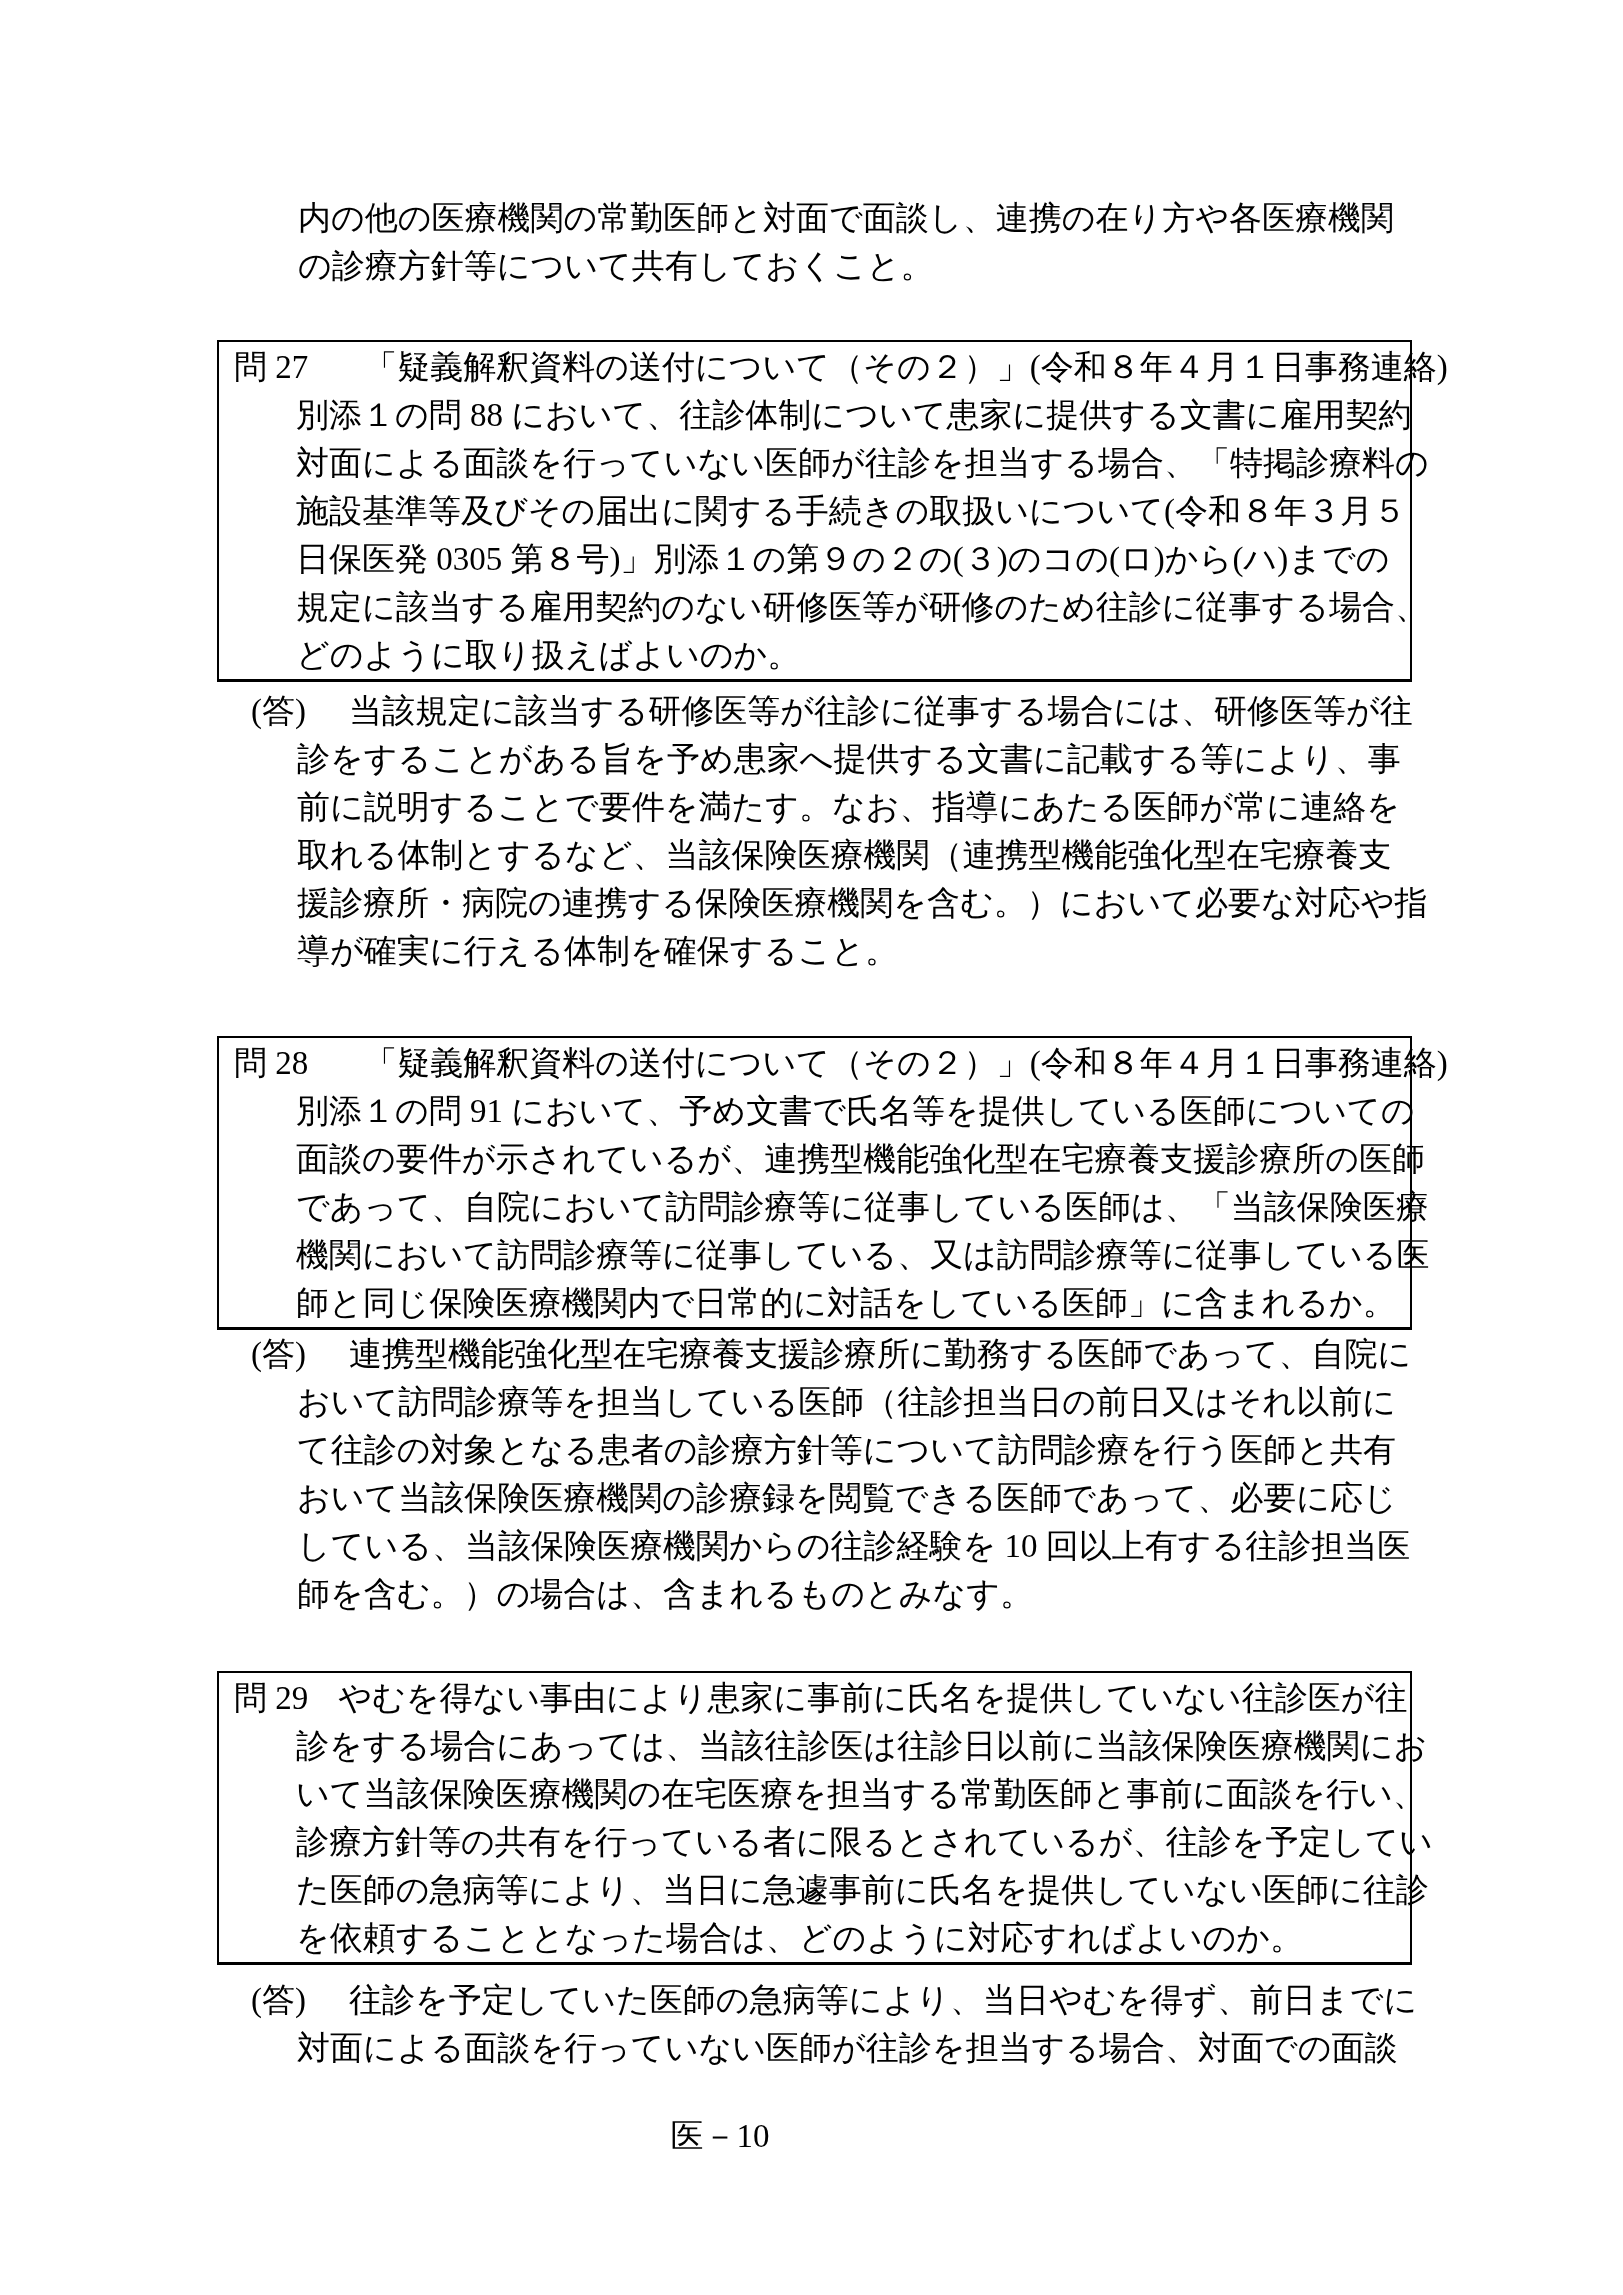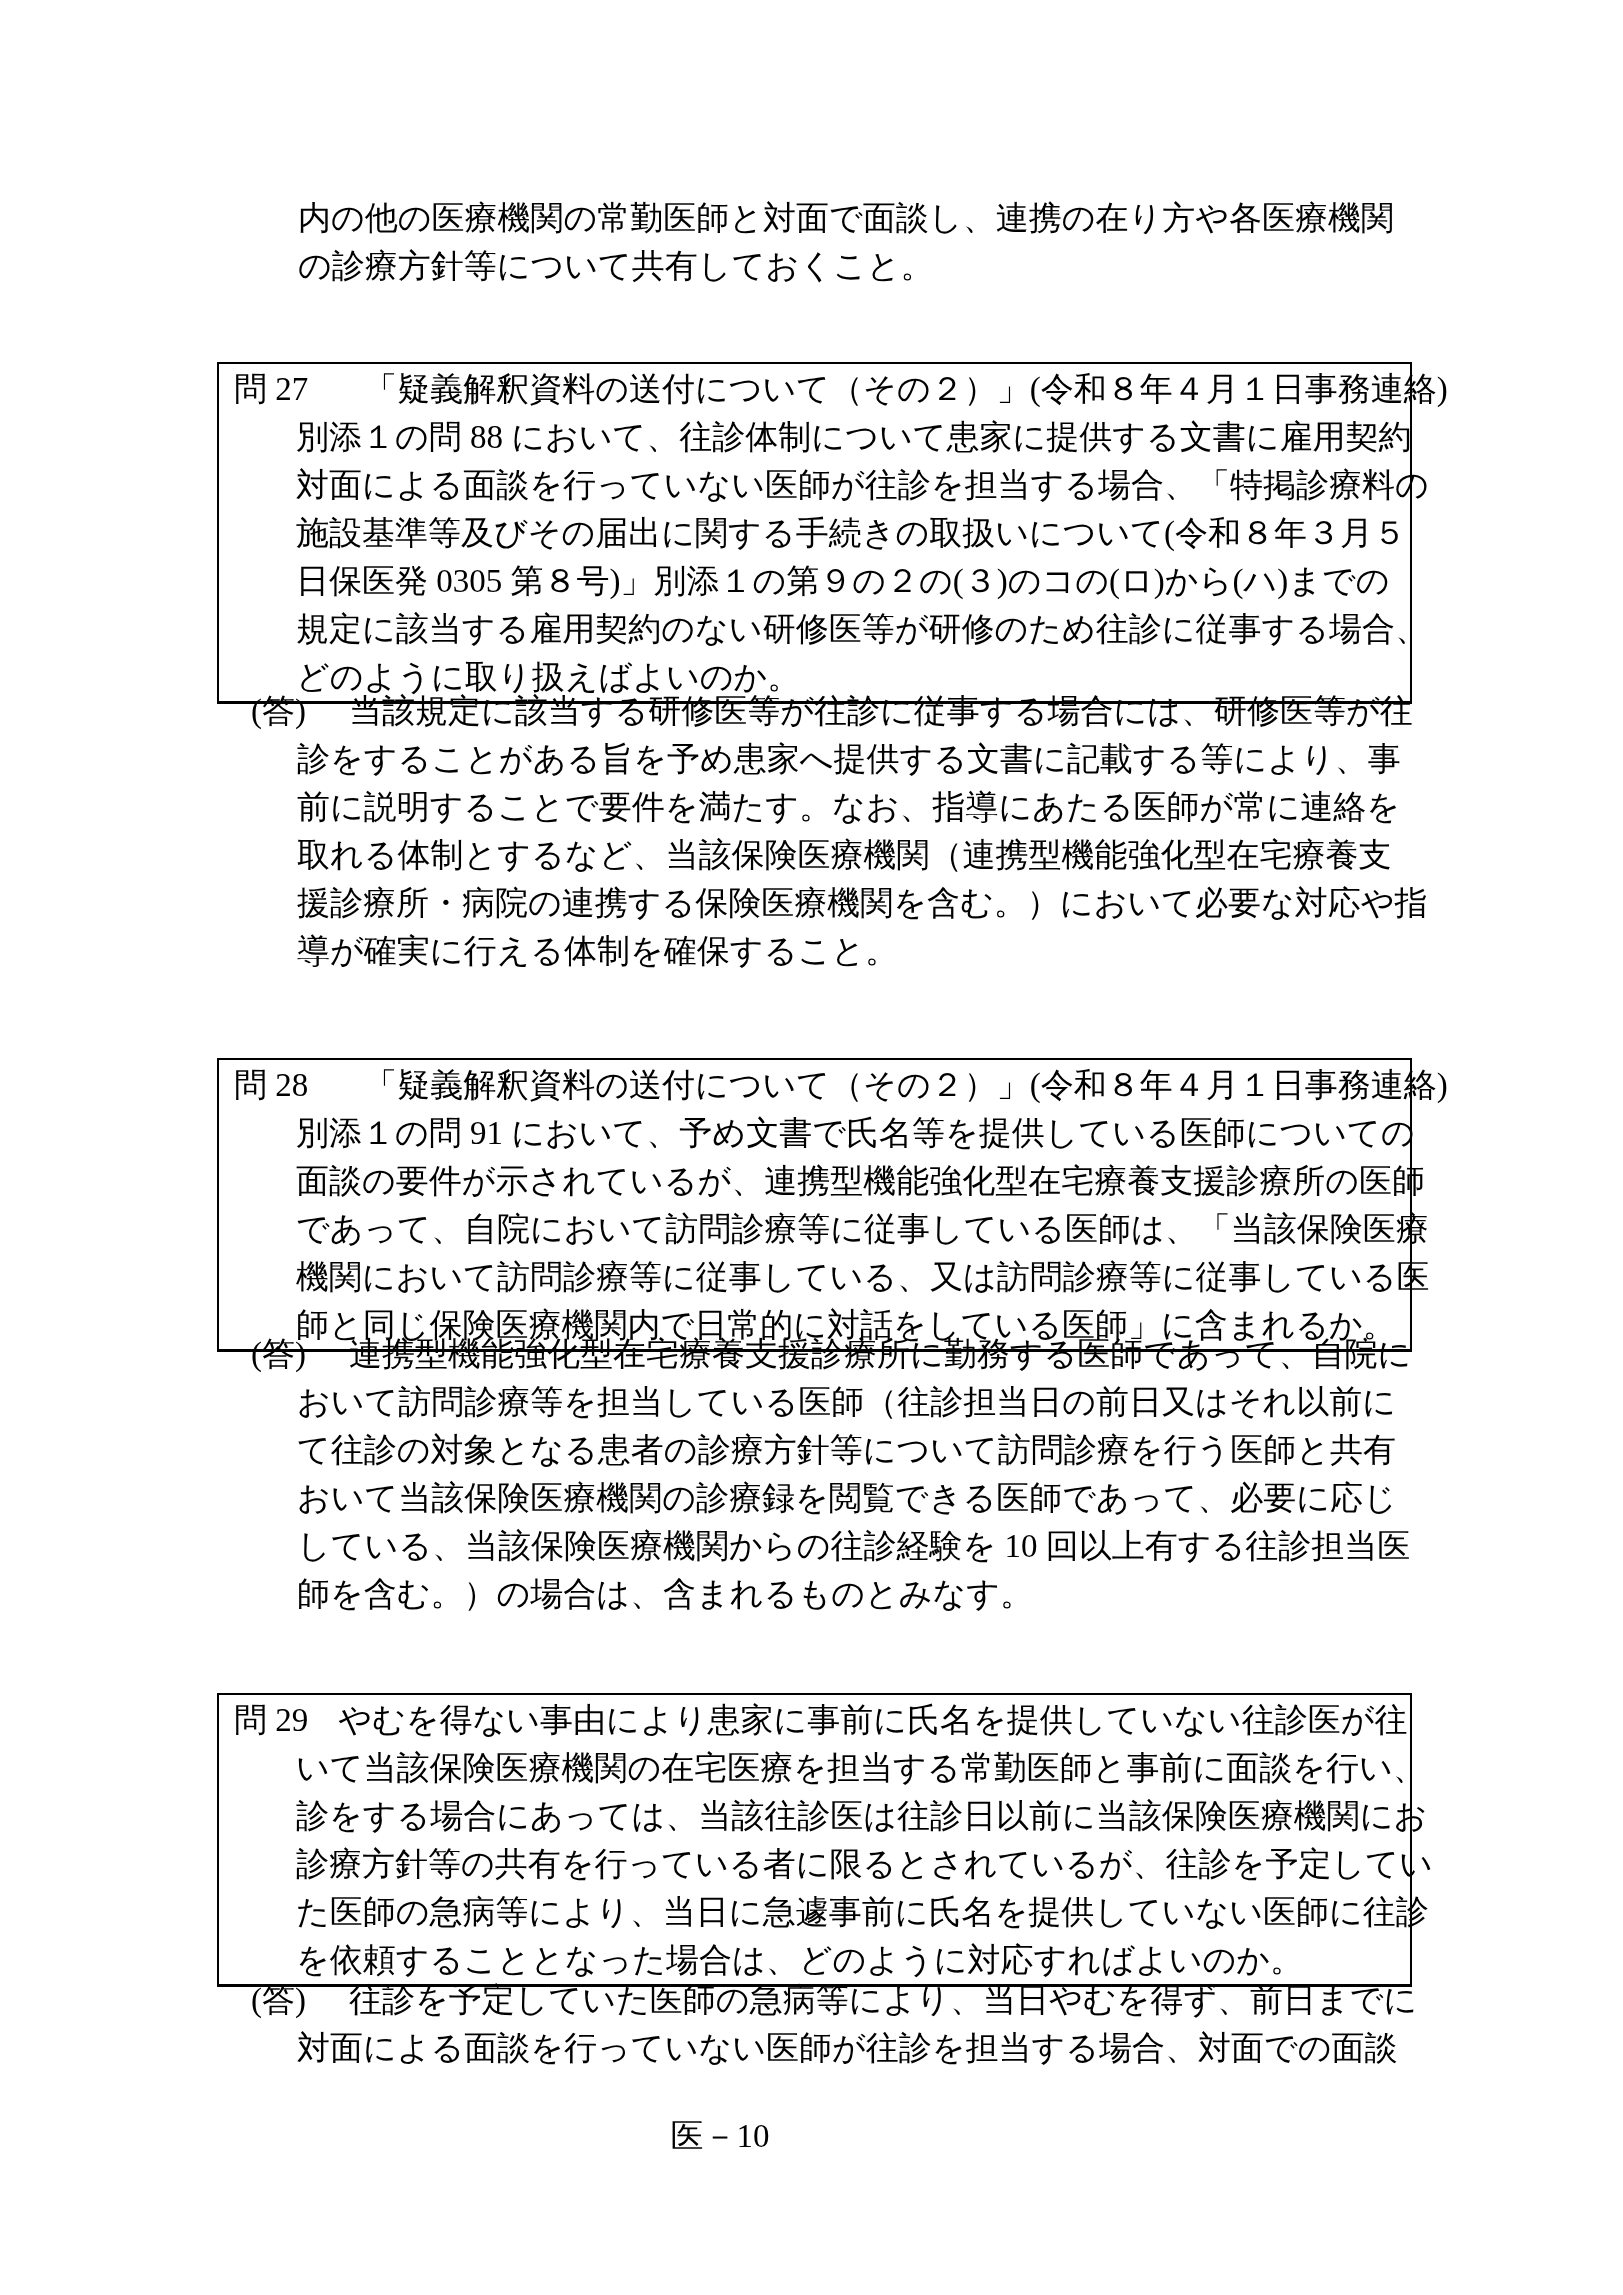--- a/index.html
+++ b/index.html
@@ -16,21 +16,20 @@
   .block{position:absolute;}
   .tl{line-height:48px;height:48px;white-space:nowrap;}
   
   .qbox{
     border:2px solid #000;
     border-bottom-width:3.3px;
     width:1195px;
     box-sizing:border-box;
     padding:1.3px 13px 0 15px;
     background:#fff;
-    margin-top:22px;
   }
   .qbox .cont{margin-left:62px;}
   .qnum{margin-right:56px;}
   .gap-narrow .qnum{margin-right:30px;}
   
   .ans .cont{margin-left:46px;}
   .alabel{margin-right:43px;}
   
   #intro{top:194px;left:298px;}
   #q27{top:340px;left:217px;}
@@ -80,22 +79,22 @@
       <div class="tl first"><span class="alabel">(答)</span><span>連携型機能強化型在宅療養支援診療所に勤務する医師であって、自院に</span></div>
       <div class="tl cont">おいて訪問診療等を担当している医師（往診担当日の前日又はそれ以前に</div>
       <div class="tl cont">て往診の対象となる患者の診療方針等について訪問診療を行う医師と共有</div>
       <div class="tl cont">おいて当該保険医療機関の診療録を閲覧できる医師であって、必要に応じ</div>
       <div class="tl cont">している、当該保険医療機関からの往診経験を 10 回以上有する往診担当医</div>
       <div class="tl cont">師を含む。）の場合は、含まれるものとみなす。</div>
     </div>
 
   <div id="q29" class="block qbox gap-narrow">
       <div class="tl first"><span class="qnum">問 29</span><span>やむを得ない事由により患家に事前に氏名を提供していない往診医が往</span></div>
+      <div class="tl cont">診をする場合にあっては、当該往診医は往診日以前に当該保険医療機関にお</div>
       <div class="tl cont">いて当該保険医療機関の在宅医療を担当する常勤医師と事前に面談を行い、</div>
-      <div class="tl cont">診をする場合にあっては、当該往診医は往診日以前に当該保険医療機関にお</div>
       <div class="tl cont">診療方針等の共有を行っている者に限るとされているが、往診を予定してい</div>
       <div class="tl cont">た医師の急病等により、当日に急遽事前に氏名を提供していない医師に往診</div>
       <div class="tl cont">を依頼することとなった場合は、どのように対応すればよいのか。</div>
     </div>
   <div id="a29" class="block ans">
       <div class="tl first"><span class="alabel">(答)</span><span>往診を予定していた医師の急病等により、当日やむを得ず、前日までに</span></div>
       <div class="tl cont">対面による面談を行っていない医師が往診を担当する場合、対面での面談</div>
     </div>
 
   <div id="footer" class="block">

